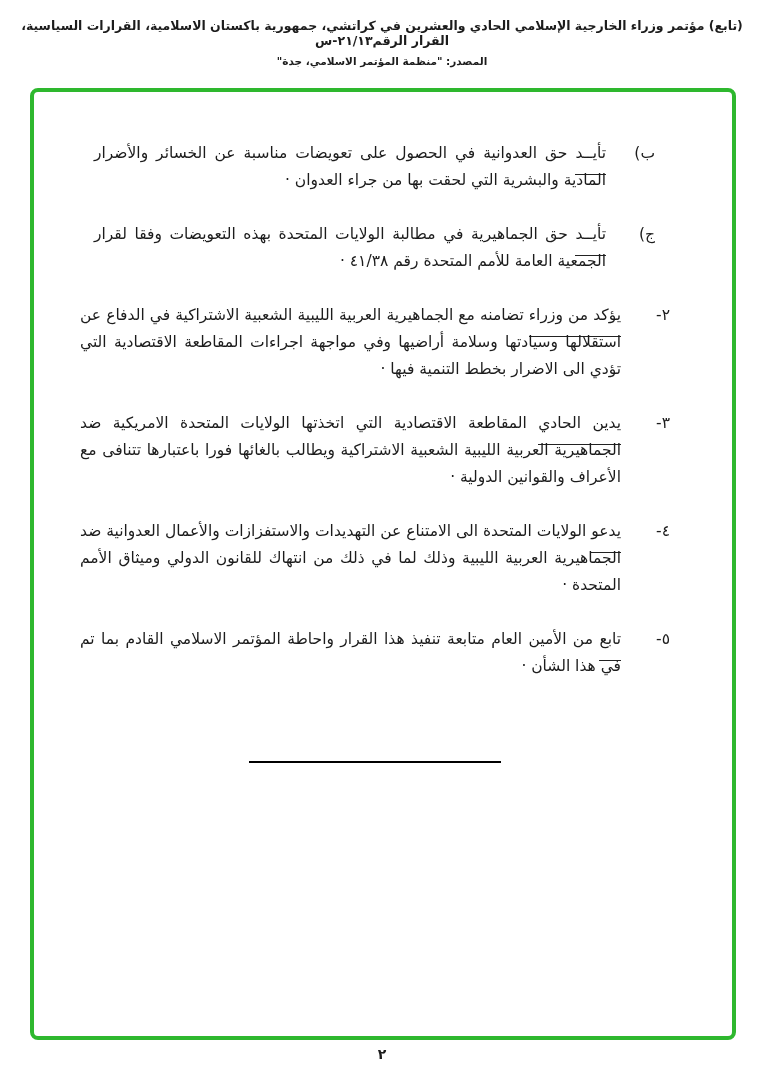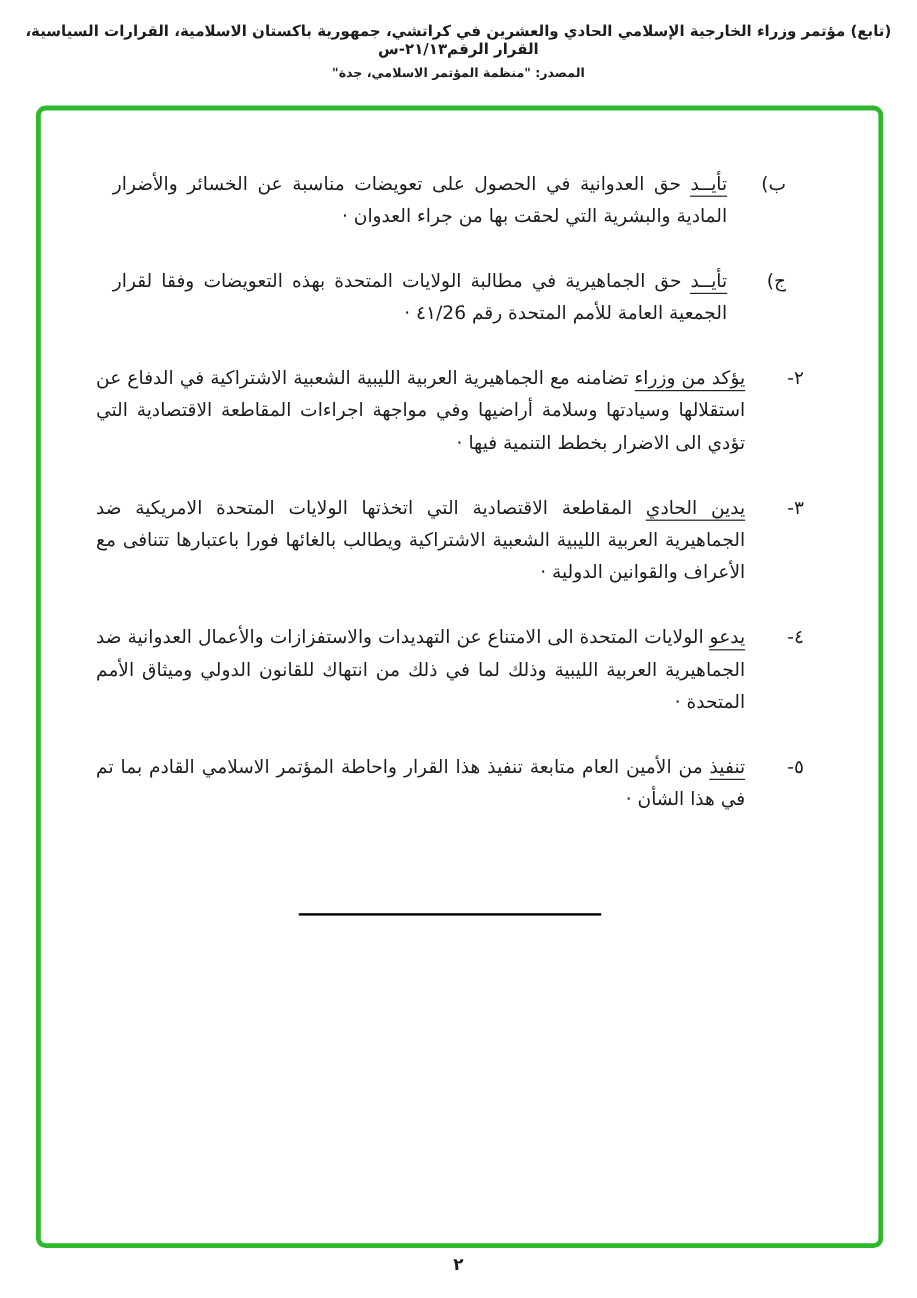--- a/index.html
+++ b/index.html
@@ -62,21 +62,21 @@
   .marker {
     flex: 0 0 36px;
     white-space: nowrap;
   }
   .text {
     flex: 1;
     text-align: justify;
   }
   .lead {
     border-bottom: 1.5px solid #222;
-    padding-bottom: 1px;
+    padding-bottom: 12px;
   }
   .divider {
     width: 252px;
     height: 2px;
     background: #000;
     margin: 54px auto 0 auto;
   }
   .page-number {
     position: absolute;
     top: 1046px;
@@ -105,21 +105,21 @@
         <p class="text">
           <span class="lead">تأيــد</span>
           <span>حق العدوانية في الحصول على تعويضات مناسبة عن الخسائر والأضرار المادية والبشرية التي لحقت بها من جراء العدوان ·</span>
         </p>
       </div>
 
       <div class="item sub">
         <span class="marker">ج)</span>
         <p class="text">
           <span class="lead">تأيــد</span>
-          <span>حق الجماهيرية في مطالبة الولايات المتحدة بهذه التعويضات وفقا لقرار الجمعية العامة للأمم المتحدة رقم ٤١/26 ·</span>
+          <span>حق الجماهيرية في مطالبة الولايات المتحدة بهذه التعويضات وفقا لقرار الجمعية العامة للأمم المتحدة رقم ٤١/٣٨ ·</span>
         </p>
       </div>
 
       <div class="item">
         <span class="marker">٢-</span>
         <p class="text">
           <span class="lead">يؤكد من وزراء</span>
           <span>تضامنه مع الجماهيرية العربية الليبية الشعبية الاشتراكية في الدفاع عن استقلالها وسيادتها وسلامة أراضيها وفي مواجهة اجراءات المقاطعة الاقتصادية التي تؤدي الى الاضرار بخطط التنمية فيها ·</span>
         </p>
       </div>
@@ -136,21 +136,21 @@
         <span class="marker">٤-</span>
         <p class="text">
           <span class="lead">يدعو</span>
           <span>الولايات المتحدة الى الامتناع عن التهديدات والاستفزازات والأعمال العدوانية ضد الجماهيرية العربية الليبية وذلك لما في ذلك من انتهاك للقانون الدولي وميثاق الأمم المتحدة ·</span>
         </p>
       </div>
 
       <div class="item">
         <span class="marker">٥-</span>
         <p class="text">
-          <span class="lead">تنفيذ</span>
+          <span class="lead">تابع</span>
           <span>من الأمين العام متابعة تنفيذ هذا القرار واحاطة المؤتمر الاسلامي القادم بما تم في هذا الشأن ·</span>
         </p>
       </div>
 
       <div class="item">
         <span class="marker"></span>
         <p class="text">
           <span class="lead"></span>
           <span></span>
         </p>

